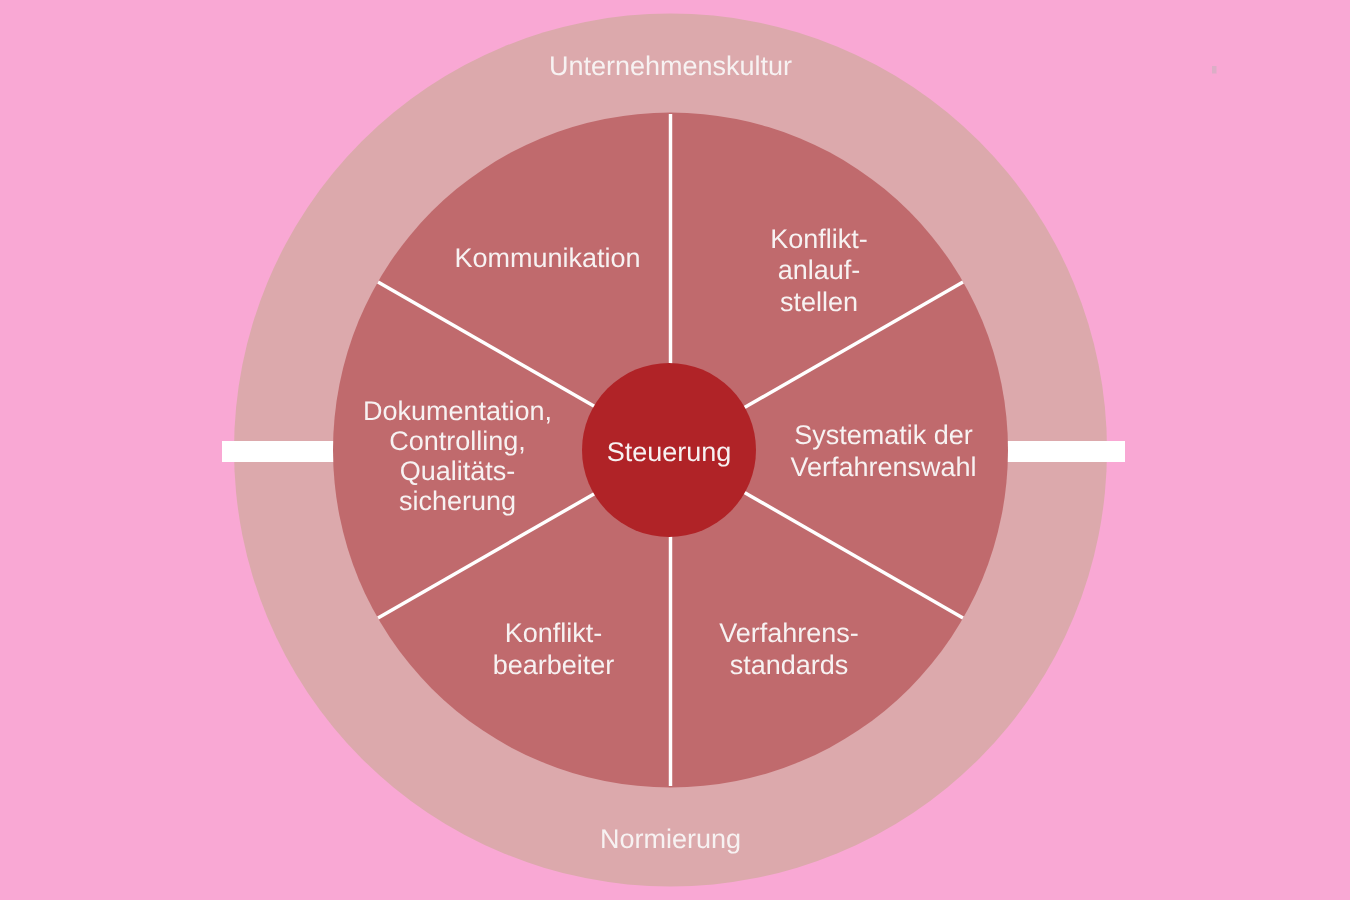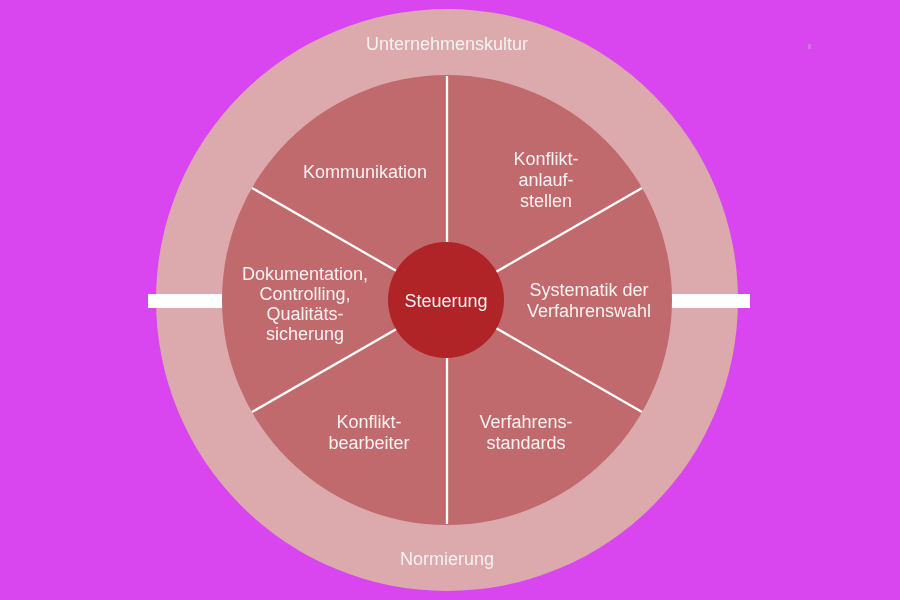--- a/index.html
+++ b/index.html
@@ -4,21 +4,21 @@
 <style>
   html, body {
     margin: 0;
     padding: 0;
     background: #ffffff;
   }
   .stage {
     position: relative;
     width: 900px;
     height: 600px;
-    background: #d946ef;
+    background: #f9a8d4;
     overflow: hidden;
     font-family: "Liberation Sans", sans-serif;
   }
   svg text {
     font-family: "Liberation Sans", sans-serif;
     font-size: 18px;
     text-anchor: middle;
     dominant-baseline: central;
   }
 </style>

